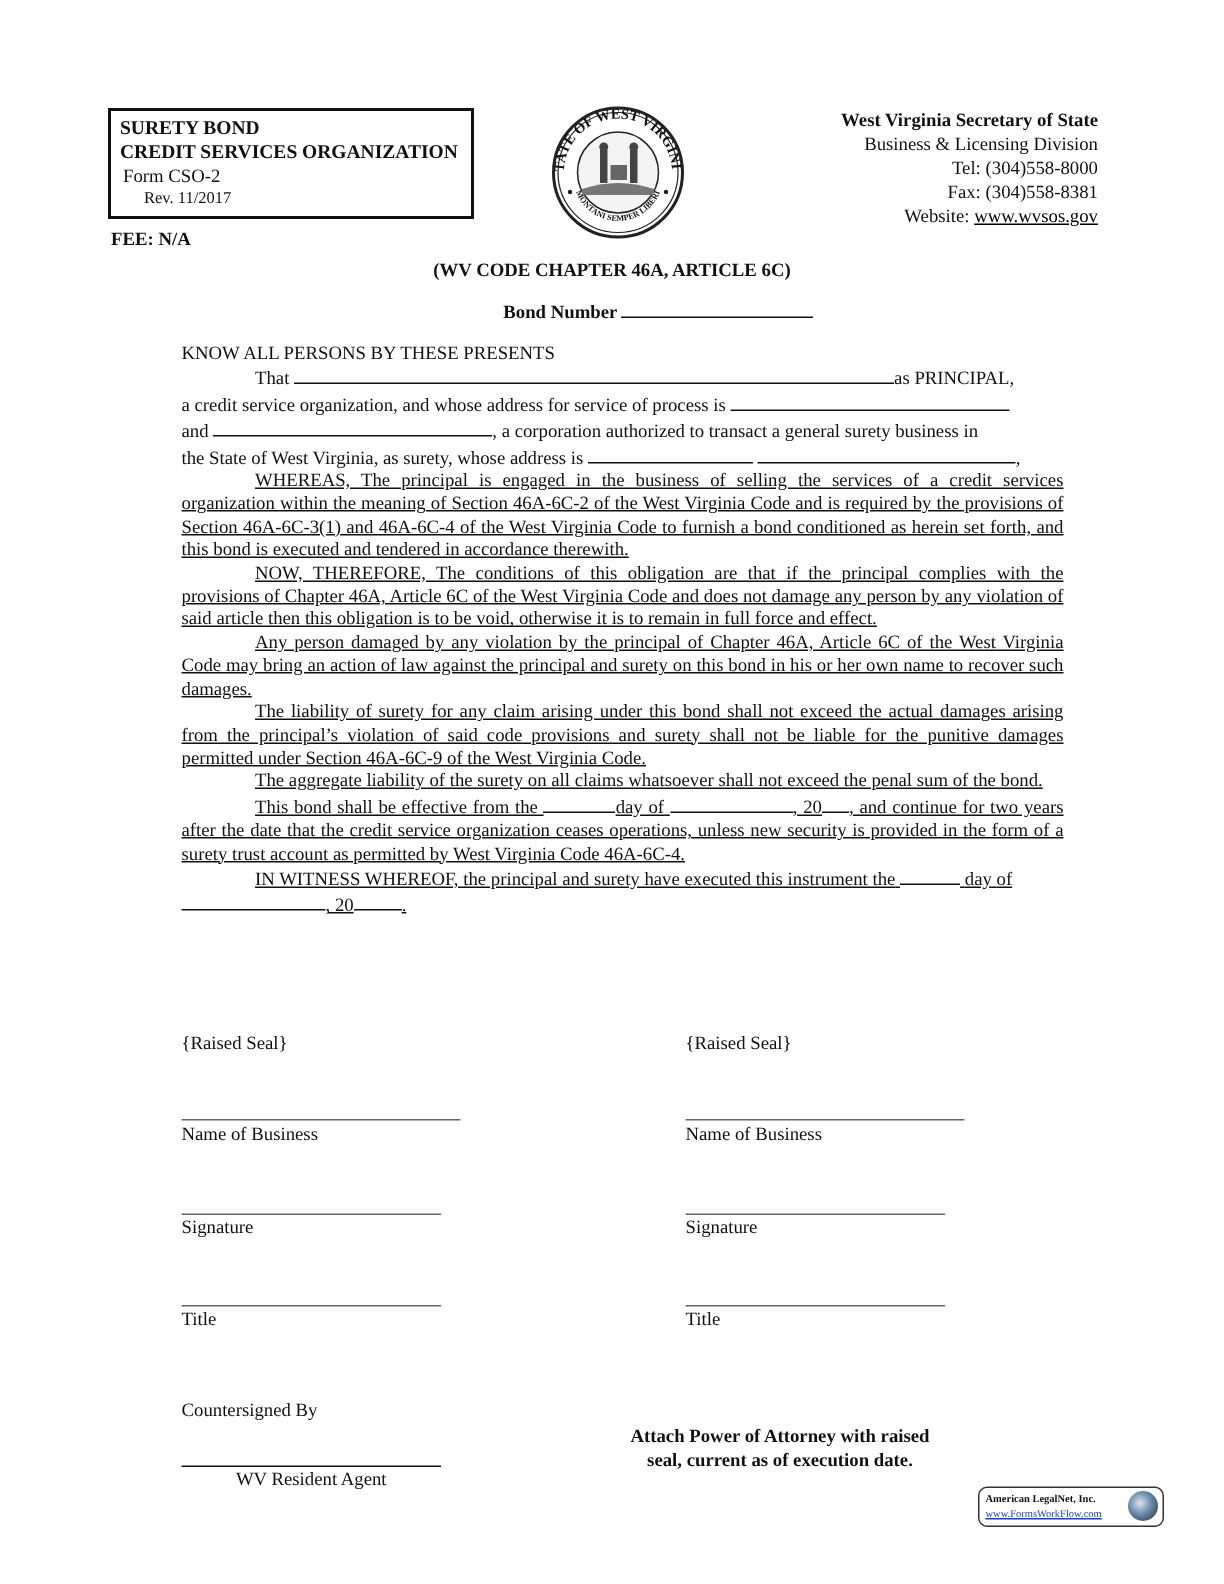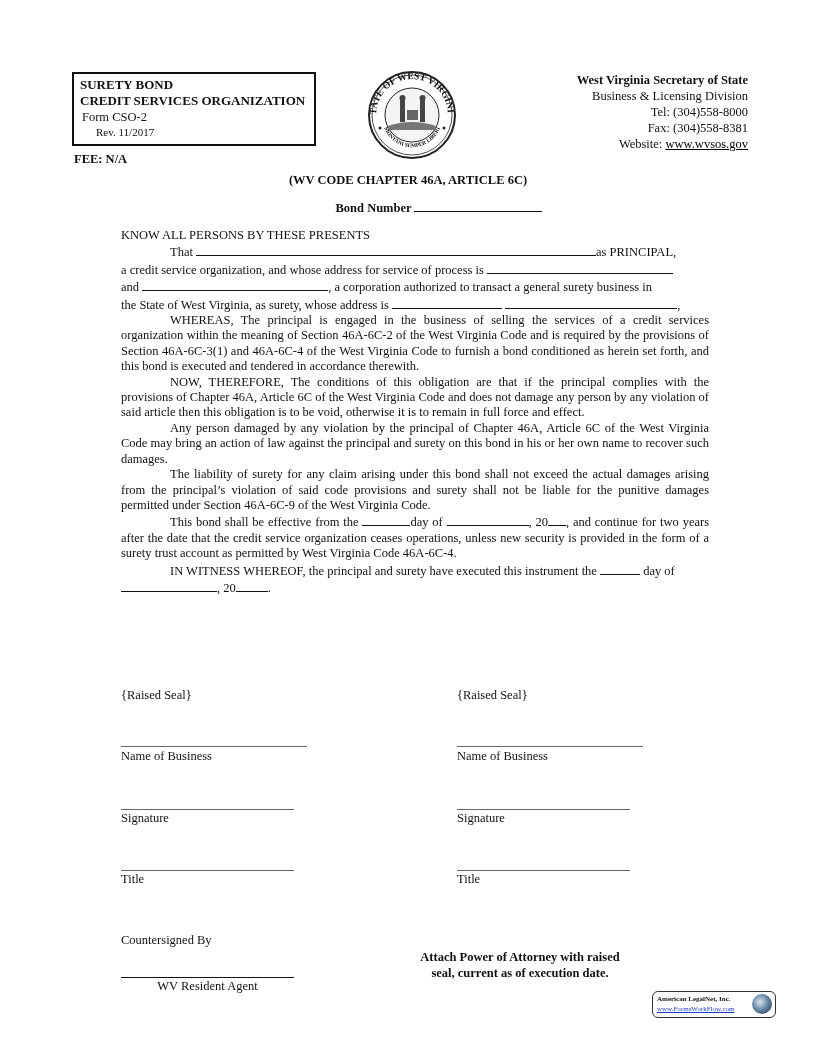--- a/index.html
+++ b/index.html
@@ -5,29 +5,29 @@
   html, body { margin:0; padding:0; background:#ffffff; }
   body { width:816px; height:1056px; position:relative; overflow:hidden;
          font-family:"Liberation Serif", "DejaVu Serif", serif; color:#111; }
   .abs { position:absolute; }
   .title-box { left:72px; top:72px; width:244px; height:74px; border:2.5px solid #111; box-sizing:border-box; padding:3px 6px; }
   .title-box .t1 { font-weight:bold; font-size:13px; line-height:16px; }
   .title-box .t2 { font-size:12.5px; line-height:16px; margin-left:2px; }
   .title-box .t3 { font-size:11px; line-height:14px;margin-left:16px; }
   .fee { left:74px; top:152px; font-weight:bold; font-size:12.5px; }
   .seal { left:362px; top:70px; width:100px; height:90px; }
-  .agency { right:68px; top:72px; text-align:right; font-size:12.5px; line-height:16px; }
+  .agency { right:84px; top:72px; text-align:right; font-size:12.5px; line-height:16px; }
   .agency .name { font-weight:bold; }
   .agency a { color:#000000; text-decoration:underline; }
   .code { left:0; width:816px; top:173px; text-align:center; font-weight:bold; font-size:12.5px; }
   .bondnum { left:0; width:816px; top:199px; text-align:center; font-weight:bold; font-size:12.5px;padding-left:31px; }
   .uline { display:inline-block; border-bottom:1px solid #111; height:12px; vertical-align:baseline; }
   .body { left:121px; top:228px; width:588px; font-size:12.5px; line-height:15.4px; }
   .body p { margin:0; }
-  .ind { text-indent:49px; }
+  .ind { text-indent:49px;text-decoration:underline; }
   .just { text-align:justify; }
   .sigcol { font-size:12.5px; }
   .sigline { border-top:1px solid #666; height:0; }
   .bold { font-weight:bold; }
   .badge { left:652px; top:991px; width:124px; height:27px; border:1.5px solid #333; border-radius:6px; box-sizing:border-box; font-size:7px; padding:2px 4px; line-height:10px; }
   .badge .n { font-weight:bold; }
   .badge .u { color:#1a3fc4; text-decoration:underline; }
   .globe { position:absolute; right:3px; top:2px; width:20px; height:20px; border-radius:50%;
            background:radial-gradient(circle at 40% 40%, #d8e4ee 0%, #6a8aa8 45%, #1c2a38 100%); }
 </style>
@@ -100,20 +100,21 @@
   </p>
   <p>
     <span>the State of West Virginia, as surety, whose address is</span>
     <span class="uline" style="width:110px;"></span>
     <span class="uline" style="width:172px;"></span>,
   </p>
   <p class="ind just">WHEREAS, The principal is engaged in the business of selling the services of a credit services organization within the meaning of Section 46A-6C-2 of the West Virginia Code and is required by the provisions of Section 46A-6C-3(1) and 46A-6C-4 of the West Virginia Code to furnish a bond conditioned as herein set forth, and this bond is executed and tendered in accordance therewith.</p>
   <p class="ind just">NOW, THEREFORE, The conditions of this obligation are that if the principal complies with the provisions of Chapter 46A, Article 6C of the West Virginia Code and does not damage any person by any violation of said article then this obligation is to be void, otherwise it is to remain in full force and effect.</p>
   <p class="ind just">Any person damaged by any violation by the principal of Chapter 46A, Article 6C of the West Virginia Code may bring an action of law against the principal and surety on this bond in his or her own name to recover such damages.</p>
   <p class="ind just">The liability of surety for any claim arising under this bond shall not exceed the actual damages arising from the principal’s violation of said code provisions and surety shall not be liable for the punitive damages permitted under Section 46A-6C-9 of the West Virginia Code.</p>
+  <p class="ind just">The aggregate liability of the surety on all claims whatsoever shall not exceed the penal sum of the bond.</p>
   <p class="ind just">
     <span>This bond shall be effective from the</span>
     <span class="uline" style="width:48px;"></span><span>day of</span>
     <span class="uline" style="width:82px;"></span><span>, 20</span><span class="uline" style="width:18px;"></span><span>, and continue for two years after the date that the credit service organization ceases operations, unless new security is provided in the form of a surety trust account as permitted by West Virginia Code 46A-6C-4.</span>
   </p>
   <p class="ind">
     <span>IN WITNESS WHEREOF, the principal and surety have executed this instrument the</span>
     <span class="uline" style="width:40px;"></span>
     <span>day</span>
     <span>of</span>

